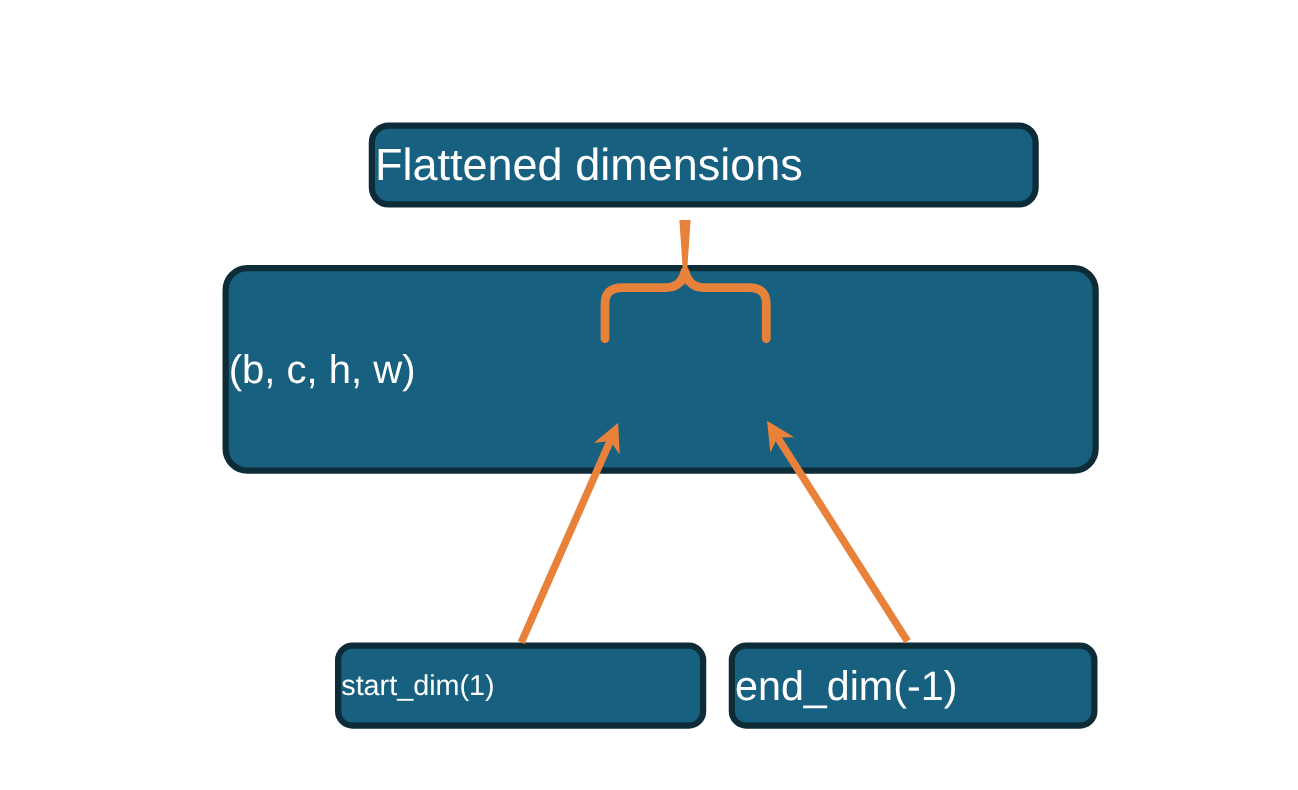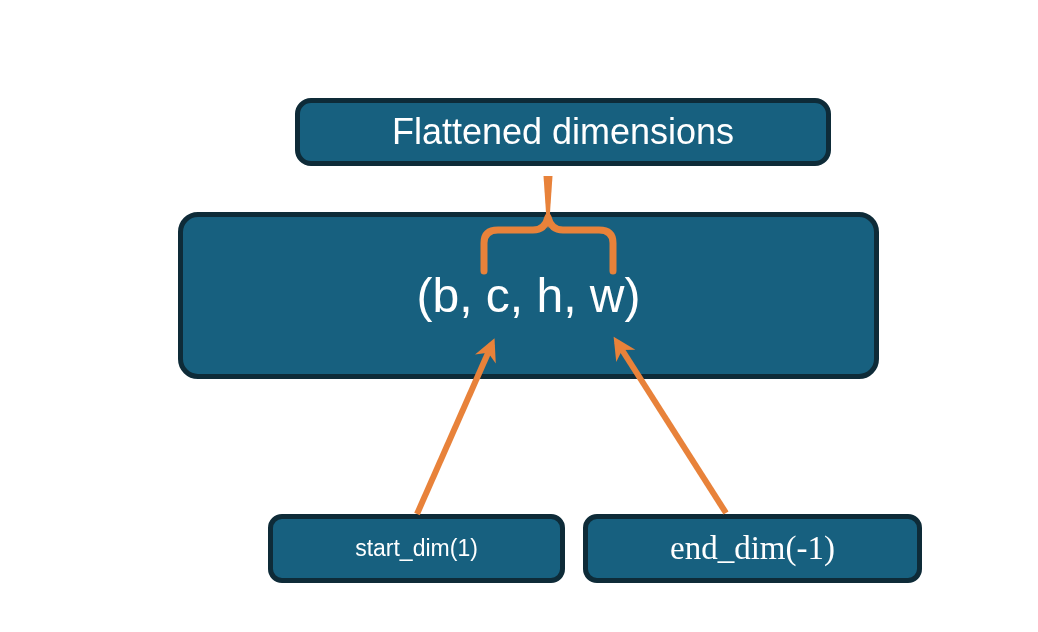--- a/index.html
+++ b/index.html
@@ -16,47 +16,46 @@
     background: var(--background, #ffffff);
   }
   .node {
     position: absolute;
     box-sizing: border-box;
     background: var(--node_fill, #17607f);
     border: 5px solid var(--node_border, #0e2b38);
     color: var(--text, #ffffff);
     display: flex;
     align-items: center;
-    justify-content: center;
+    justify-content: flex-start;
     white-space: nowrap;
   }
   .node-title {
     left: 295px; top: 98px;
     width: 536px; height: 68px;
     border-radius: 16px;
     font-size: 36px;
   }
   .node-tensor {
     left: 178px; top: 212px;
     width: 701px; height: 167px;
     border-radius: 20px;
-    font-size: 48px;
+    font-size: 32px;
   }
   .node-start {
     left: 268px; top: 514px;
     width: 297px; height: 69px;
     border-radius: 14px;
     font-size: 23px;
   }
   .node-end {
     left: 583px; top: 514px;
-    width: 339px; height: 69px;
+    width: 295px; height: 69px;
     border-radius: 14px;
     font-size: 33px;
-    font-family: Liberation Serif, serif;
   }
   .overlay {
     position: absolute;
     left: 0; top: 0;
     width: 1038px; height: 632px;
     pointer-events: none;
   }
   .connector-stroke {
     stroke: var(--connector, #e8823a);
     fill: none;

